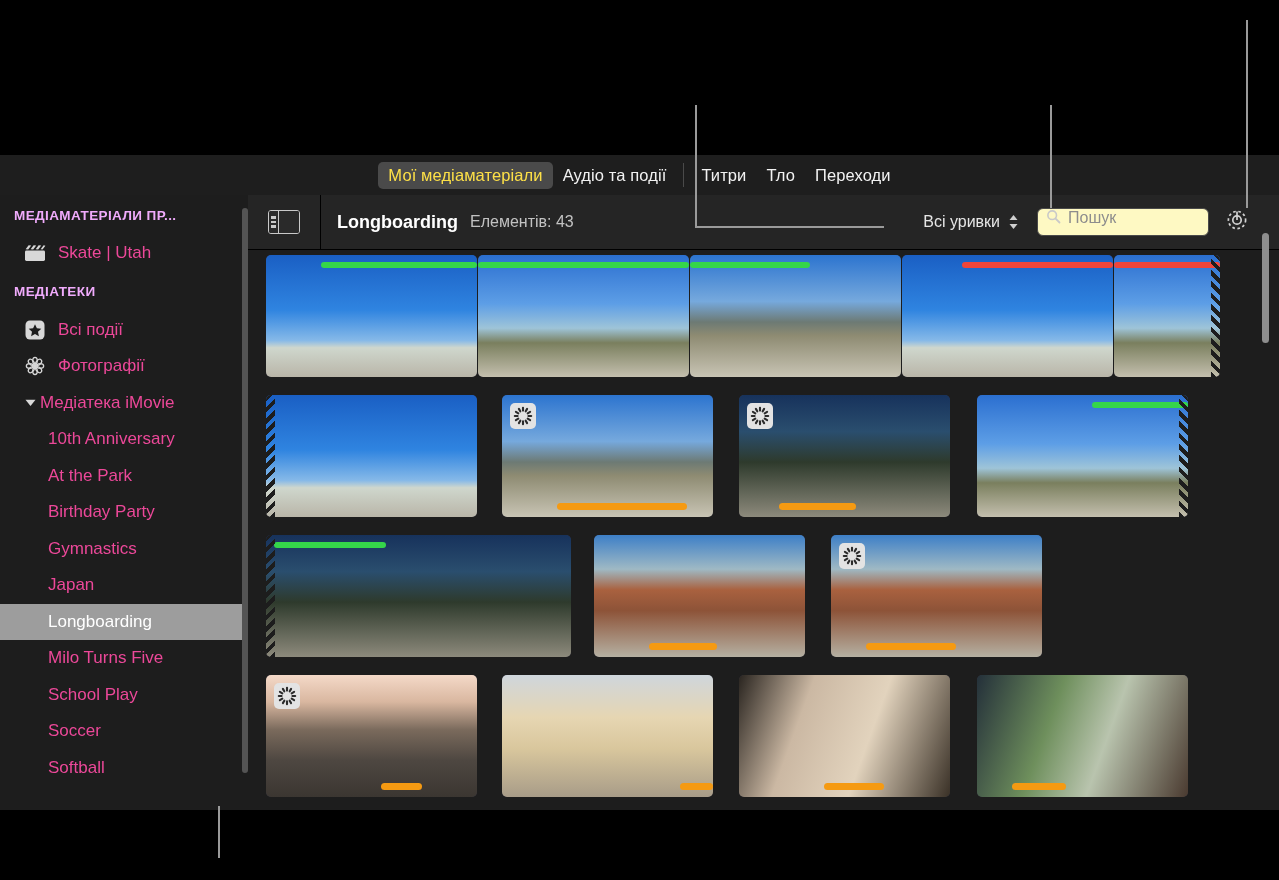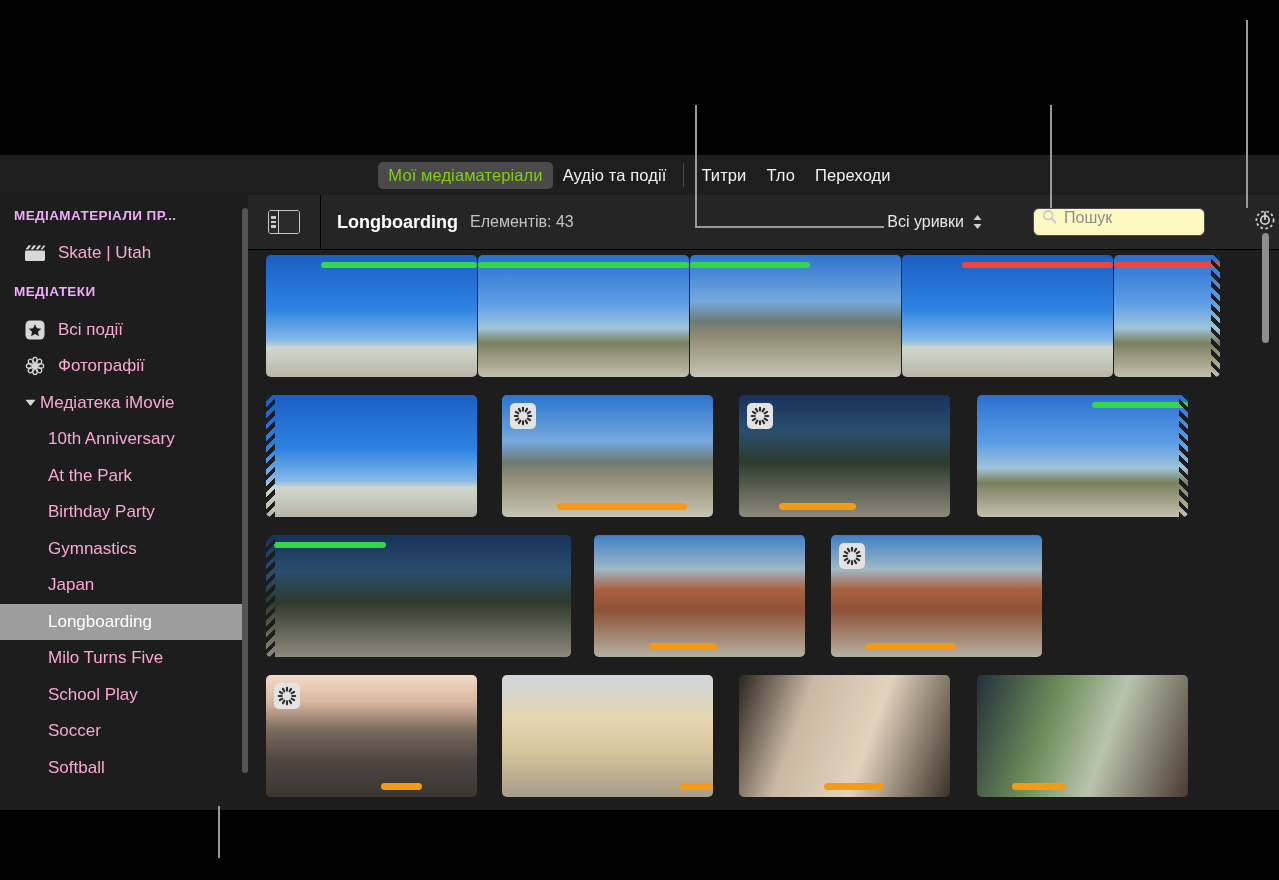--- a/index.html
+++ b/index.html
@@ -18,36 +18,36 @@
   .tabbar {
     position: absolute; left: 0; top: 155px; width: 1279px; height: 40px;
     background: #1e1e1e; z-index: 20;
     display: flex; align-items: center; justify-content: center; gap: 0;
   }
   .tabbar-inner { display: flex; align-items: center; }
   .tab {
     font-size: 16.5px; color: #f2f2f2; padding: 4px 10px;
     border-radius: 5px; white-space: nowrap; letter-spacing: .1px;
   }
-  .tab.sel { background: #4a4a4a; color: #84cc16; }
+  .tab.sel { background: #4a4a4a; color: #fde047; }
   .tab-div { width: 1px; height: 24px; background: #4a4a4a; margin: 0 7px; }
 
   
   .sidebar {
     position: absolute; left: 0; top: 195px; width: 248px; height: 615px;
     background: #1d1d1d; z-index: 15; overflow: hidden;
   }
   .sb-head {
     font-size: 13.5px; font-weight: bold; color: #f0abfc;
     letter-spacing: .4px; padding: 0 0 0 14px; height: 40px;
     display: flex; align-items: center; white-space: nowrap;
   }
   .sb-row {
     height: 36.5px; display: flex; align-items: center;
-    padding-left: 22px; font-size: 17px; color: #f9a8d4; white-space: nowrap;
+    padding-left: 22px; font-size: 17px; color: #ec4899; white-space: nowrap;
   }
   .sb-row.sel { background: #9d9d9d; color: #fff; }
   .sb-row.indent { padding-left: 48px; }
   .sb-ico { width: 26px; min-width: 26px; height: 22px; margin-right: 10px;
             display: flex; align-items: center; justify-content: center; }
   .sb-disc { width: 16px; min-width: 16px; margin-right: 2px;
              display: flex; align-items: center; justify-content: center; }
   .sb-scroll {
     position: absolute; left: 242px; top: 208px; width: 6px; height: 565px;
     background: #545454; border-radius: 3px; z-index: 16;
@@ -71,21 +71,21 @@
     width: 32px; height: 24px; border: 1.6px solid #c9c9c9; border-radius: 3px;
     display: flex; align-items: stretch; overflow: hidden;
   }
   .sbtoggle .l { width: 10px; background: #2a2a2a; border-right: 1.6px solid #c9c9c9;
                  display: flex; flex-direction: column; justify-content: center;
                  align-items: center; gap: 2px; padding: 2px 0; }
   .sbtoggle .l i { width: 5px; height: 2.6px; background: #c9c9c9; display: block; }
   .sbtoggle .r { flex: 1; background: #2a2a2a; }
   .btitle { font-size: 18px; font-weight: bold; color: #fff; margin-left: 16px; }
   .bcount { font-size: 16px; color: #c2c2c2; margin-left: 12px; }
-  .bhead-right { margin-left: auto; display: flex; align-items: center; padding-right: 0; gap: 32px; }
+  .bhead-right { margin-left: auto; display: flex; align-items: center; padding-right: 28px; }
   .popup { display: flex; align-items: center; gap: 8px; }
   .popup-label { font-size: 16px; color: #e6e6e6; white-space: nowrap; }
   .chev { display: flex; flex-direction: column; gap: 3px; color: #cfcfcf; }
   .chev svg { display: block; }
   .searchfield {
     margin-left: 18px; width: 172px; height: 28px; border-radius: 6px;
     background: #fef9c3; border: 1px solid #4a4a4a;
     display: flex; align-items: flex-start; padding: 0 8px; gap: 7px;
   }
   .searchfield .ph { font-size: 16px; color: #8d8d8d; }

